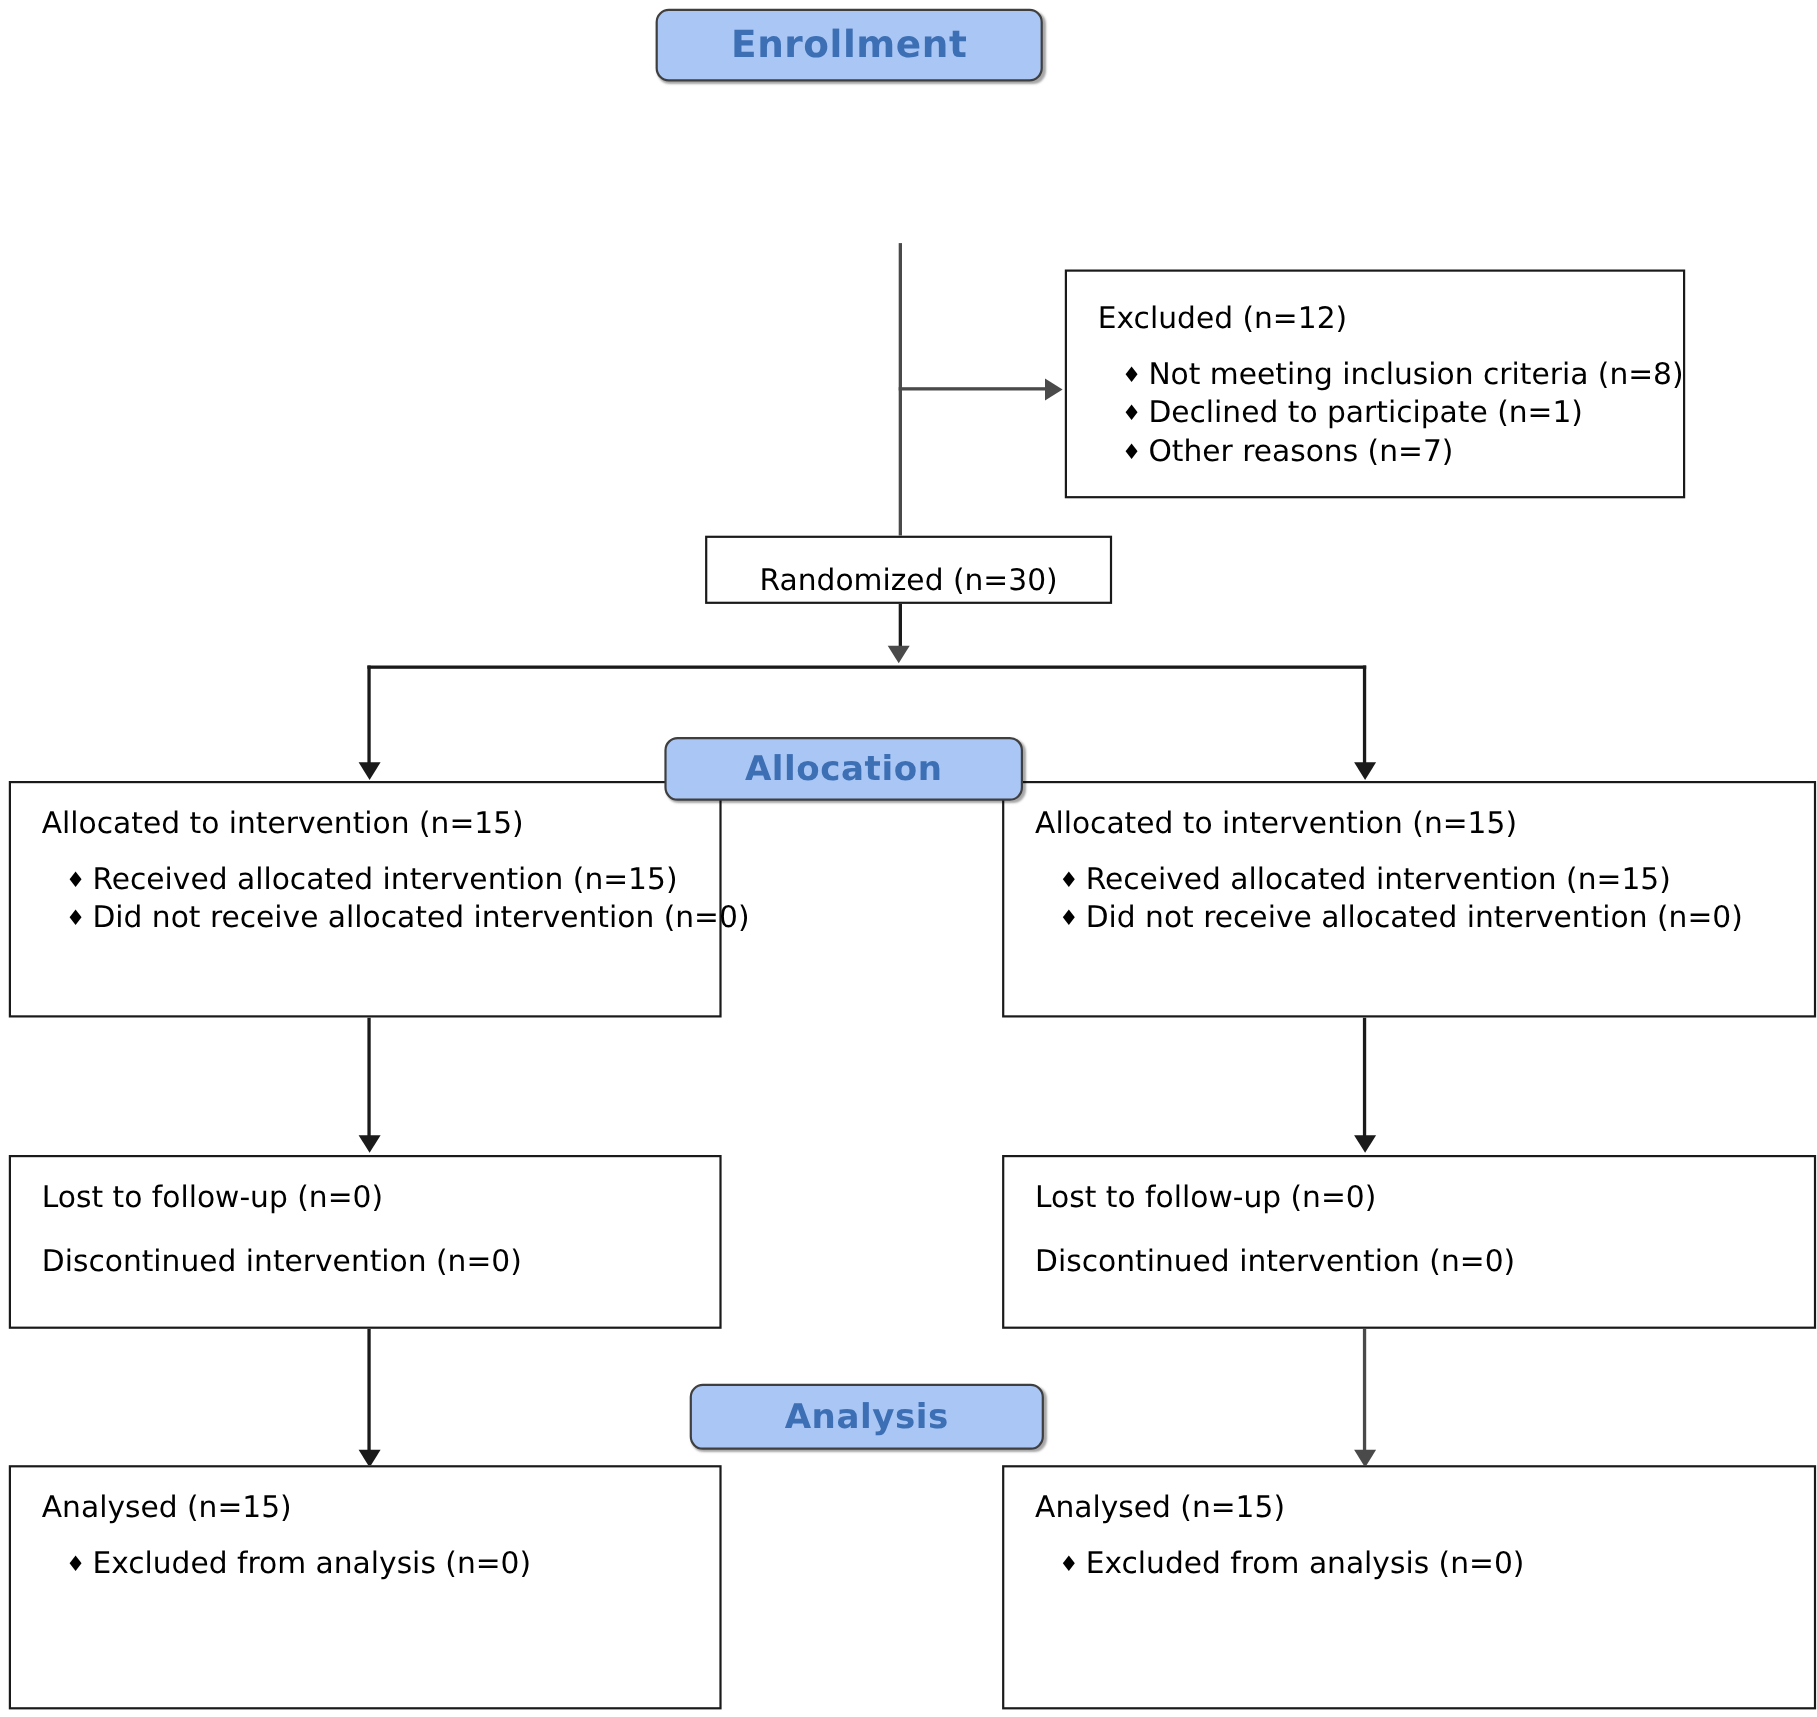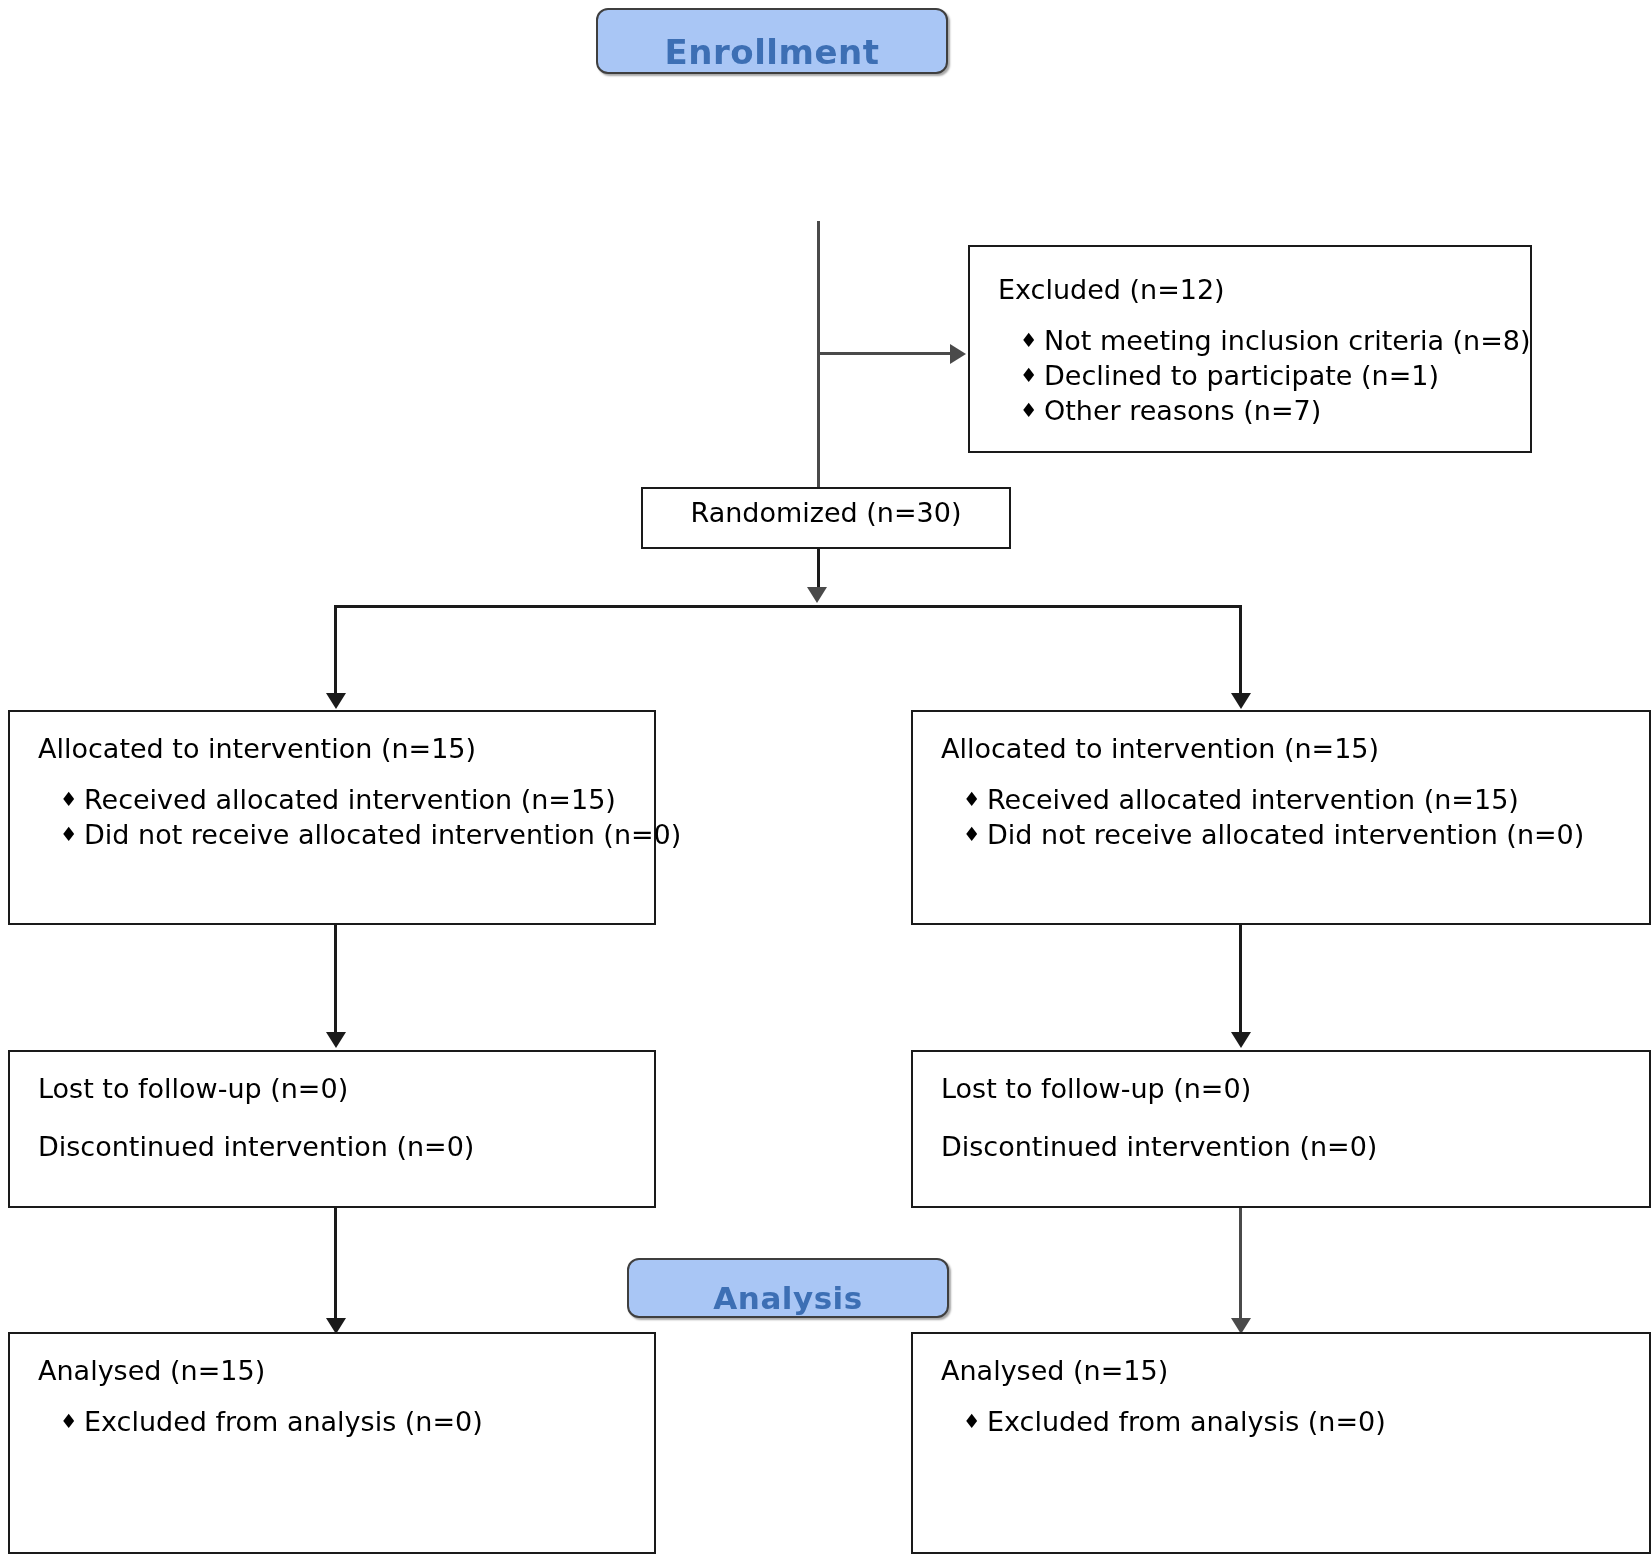--- a/index.html
+++ b/index.html
@@ -19,21 +19,21 @@
   
   .stage {
     position: absolute;
     box-sizing: border-box;
     background: #a9c6f5;
     border: 2px solid #3f3f3f;
     border-radius: 12px;
     color: #3d6fb4;
     font-weight: bold;
     display: flex;
-    align-items: flex-end;
+    align-items: center;
     justify-content: center;
     letter-spacing: 0.5px;
     box-shadow: 2px 2px 2px rgba(0,0,0,0.35);
     z-index: 40;
   }
 
   
   .box {
     position: absolute;
     box-sizing: border-box;
@@ -134,32 +134,35 @@
       <p class="lead">Excluded (n=12)</p>
       <ul class="bullets">
         <li><span>Not meeting inclusion criteria (n=8)</span></li>
         <li><span>Declined to participate (n=1)</span></li>
         <li><span>Other reasons (n=7)</span></li>
       </ul>
     </div>
   </div>
 
   <div class="box center" style="left:641px; top:487px; width:370px; height:62px;">
-    <div class="txt" style="top:7px; font-size:27px;">Randomized (n=30)</div>
+    <div class="txt" style="top:22px; font-size:27px;">Randomized (n=30)</div>
   </div>
 
   <div class="vline dark" style="left:817px; top:549px; height:40px;"></div>
   <div class="arrow-down grey" style="left:807px; top:587px;"></div>
 
   <div class="hline dark" style="left:334px; top:605px; width:908px;"></div>
   <div class="vline dark" style="left:334px; top:605px; height:90px;"></div>
   <div class="arrow-down" style="left:326px; top:693px;"></div>
   <div class="vline dark" style="left:1239px; top:605px; height:90px;"></div>
   <div class="arrow-down" style="left:1231px; top:693px;"></div>
 
+  <div class="stage" style="left:604px; top:670px; width:326px; height:58px; font-size:31px;">
+    <span>Allocation</span>
+  </div>
 
   <div class="box" style="left:8px; top:710px; width:648px; height:215px;">
     <div class="txt" style="top:20px; font-size:27px;">
       <p class="lead">Allocated to intervention  (n=15)</p>
       <ul class="bullets">
         <li><span>Received  allocated intervention  (n=15)</span></li>
         <li><span>Did not receive  allocated intervention  (n=0)</span></li>
       </ul>
     </div>
   </div>

